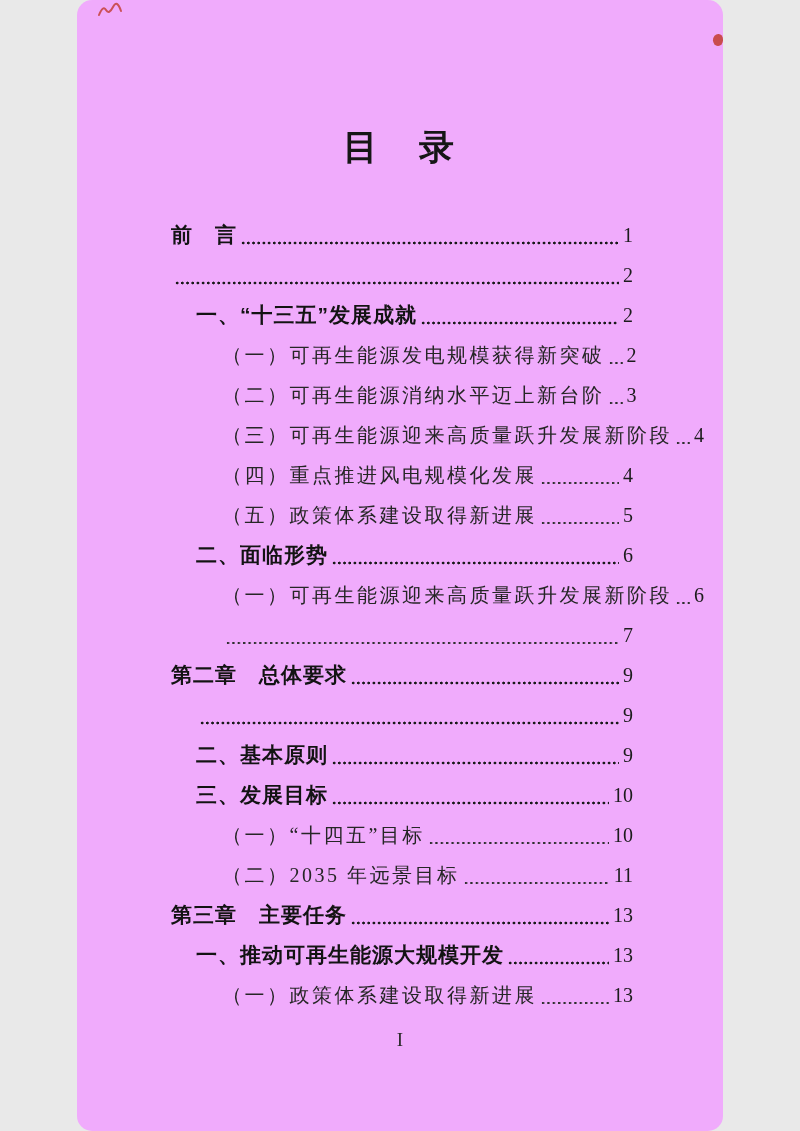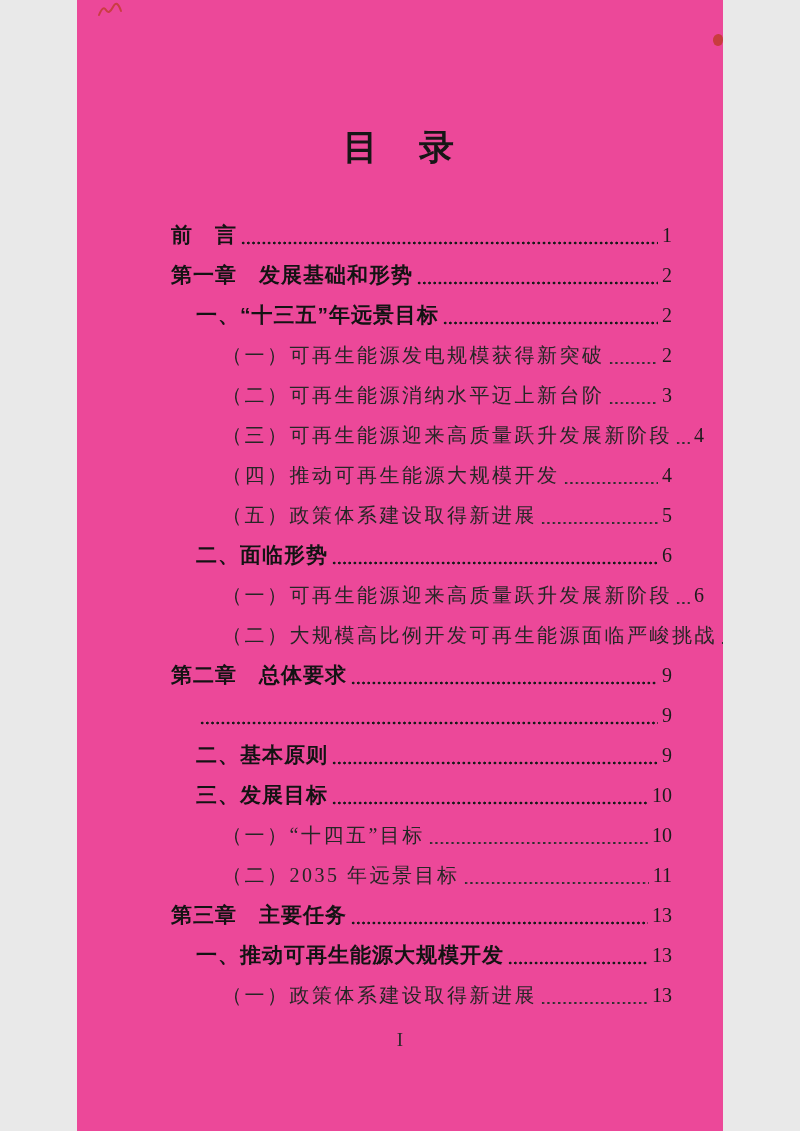--- a/index.html
+++ b/index.html
@@ -1,37 +1,38 @@
 <!DOCTYPE html>
 <html><head>
 <meta charset="utf-8">
 <style>
   html,body{margin:0;padding:0;background:#e9e9e9;}
   .page{
     position:relative;
     width:646px;height:1131px;
     margin:0 auto;
-    background:#ec4899;
+    background:#f0abfc;
     overflow:hidden;
     font-family:"Liberation Serif", serif;
     color:#1f1f1f;
     box-sizing:border-box;
+    border-radius:15px;
   }
   .doc-title{
     margin:0;
     padding-top:124px;
     text-align:center;
     font-size:35px;
     font-weight:700;
     letter-spacing:3px;
     color:#161616;
     font-family:"Liberation Serif", serif;
   }
   .toc-list{
-    margin:44px 51px 0 94px;
+    margin:44px 90px 0 94px;
   }
   .toc-row{
     display:flex;
     height:40px;
     align-items:stretch;
   }
   .toc-label{
     white-space:nowrap;
     line-height:40px;
   }
@@ -107,27 +108,26 @@
   <h1 class="doc-title">目　录</h1>
 
   <div class="toc-list">
   <div class="toc-row level-0 bold">
     <span class="toc-label">前　言</span>
     <span class="leader"></span>
     <span class="toc-page">1</span>
   </div>
 
   <div class="toc-row level-0 bold">
-    <span class="toc-label">第一章　发展基础和形势</span>
     <span class="leader"></span>
     <span class="toc-page">2</span>
   </div>
 
   <div class="toc-row level-1 bold">
-    <span class="toc-label">一、“十三五”年远景目标</span>
+    <span class="toc-label">一、“十三五”发展成就</span>
     <span class="leader"></span>
     <span class="toc-page">2</span>
   </div>
 
   <div class="toc-row level-2 regular">
     <span class="toc-label">（一）可再生能源发电规模获得新突破</span>
     <span class="leader"></span>
     <span class="toc-page">2</span>
   </div>
 
@@ -137,21 +137,21 @@
     <span class="toc-page">3</span>
   </div>
 
   <div class="toc-row level-2 regular">
     <span class="toc-label">（三）可再生能源迎来高质量跃升发展新阶段</span>
     <span class="leader"></span>
     <span class="toc-page">4</span>
   </div>
 
   <div class="toc-row level-2 regular">
-    <span class="toc-label">（四）推动可再生能源大规模开发</span>
+    <span class="toc-label">（四）重点推进风电规模化发展</span>
     <span class="leader"></span>
     <span class="toc-page">4</span>
   </div>
 
   <div class="toc-row level-2 regular">
     <span class="toc-label">（五）政策体系建设取得新进展</span>
     <span class="leader"></span>
     <span class="toc-page">5</span>
   </div>
 
@@ -161,21 +161,20 @@
     <span class="toc-page">6</span>
   </div>
 
   <div class="toc-row level-2 regular">
     <span class="toc-label">（一）可再生能源迎来高质量跃升发展新阶段</span>
     <span class="leader"></span>
     <span class="toc-page">6</span>
   </div>
 
   <div class="toc-row level-2 regular">
-    <span class="toc-label">（二）大规模高比例开发可再生能源面临严峻挑战</span>
     <span class="leader"></span>
     <span class="toc-page">7</span>
   </div>
 
   <div class="toc-row level-0 bold">
     <span class="toc-label">第二章　总体要求</span>
     <span class="leader"></span>
     <span class="toc-page">9</span>
   </div>
 

